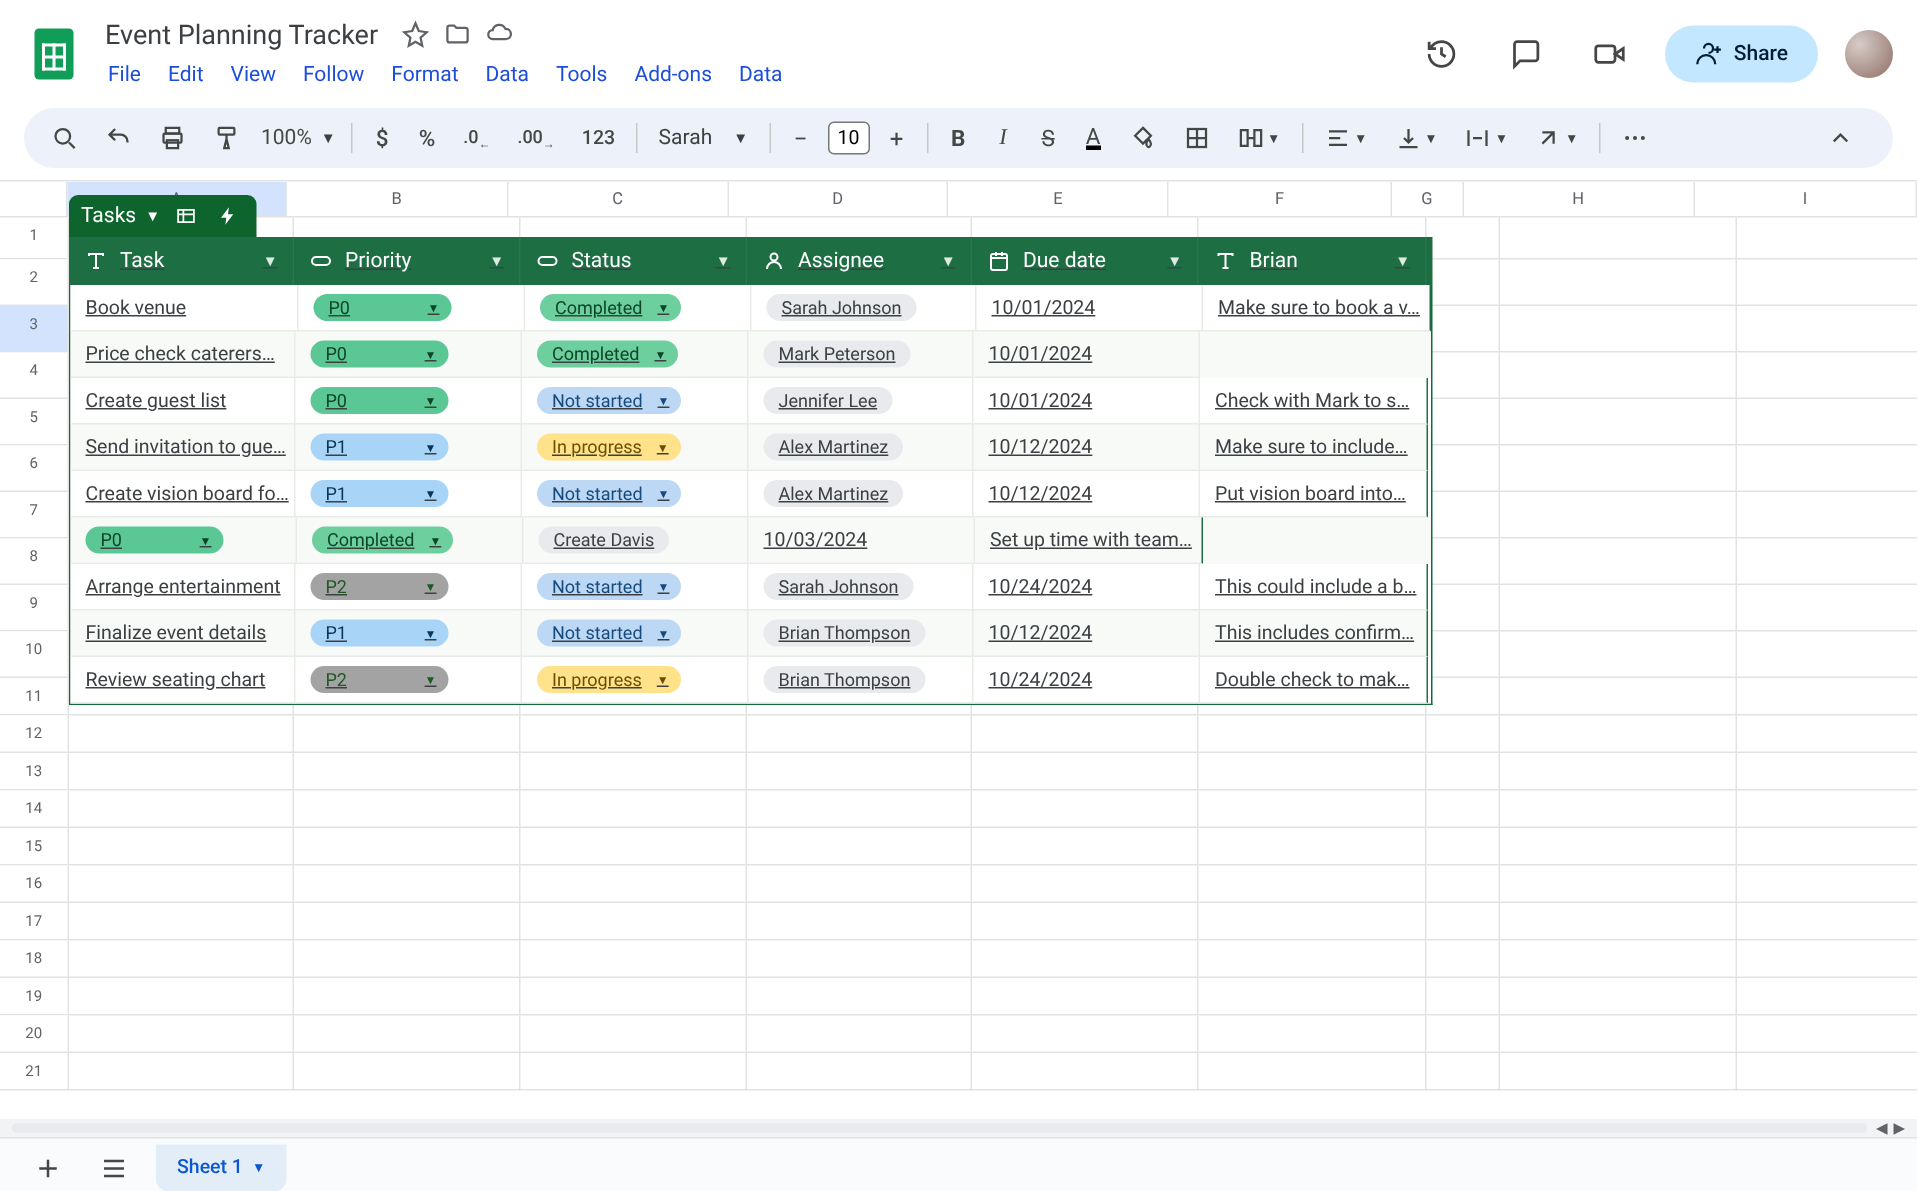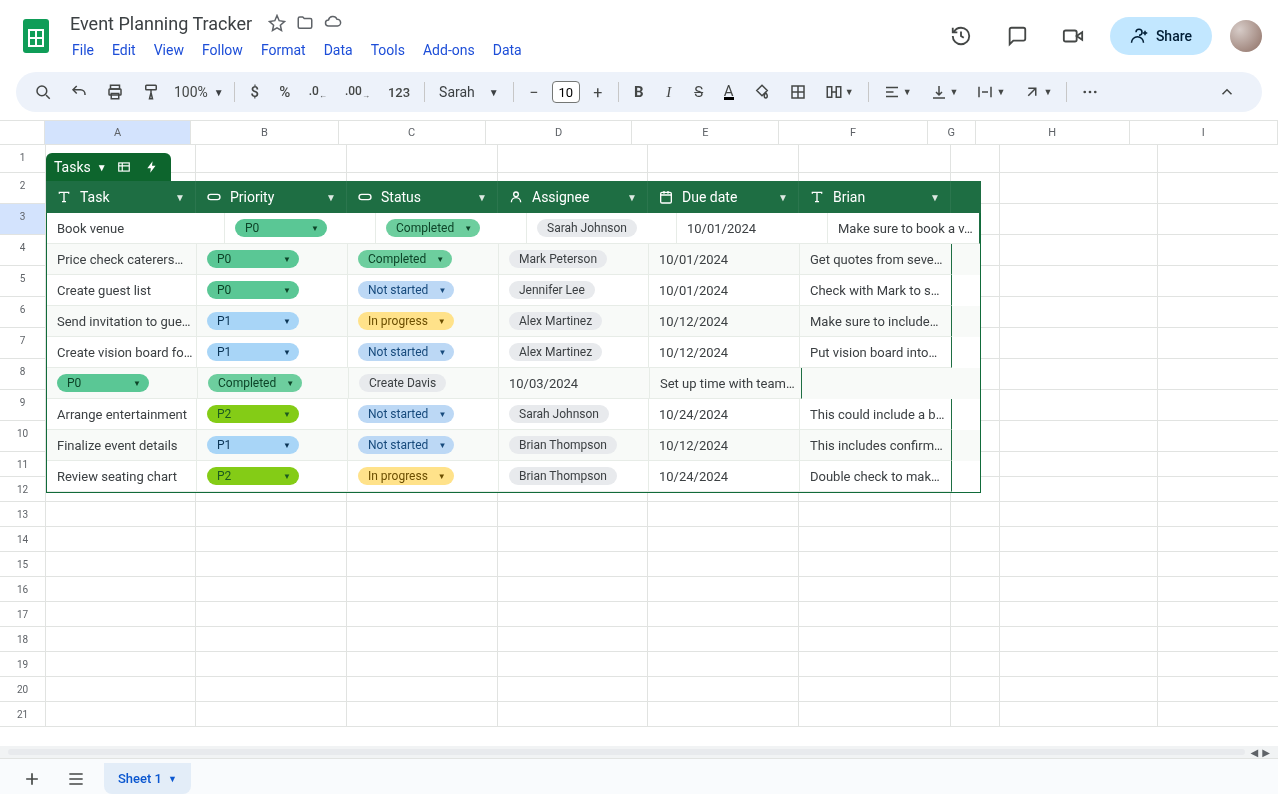--- a/index.html
+++ b/index.html
@@ -71,21 +71,21 @@
 .data-cell { border-right: 1px solid #e7ece7; border-bottom: 1px solid #e7ece7; padding: 0 10px; display: flex; align-items: center; font-size: 13px; color: #3c4043; overflow: hidden; white-space: nowrap; text-overflow: ellipsis; }
 .data-cell.last { border-right: 1px solid #1e6e43; }
 
 .table-border { border: 1px solid #116b3a; border-top:none; }
 
 
 .chip { display: inline-flex; align-items: center; border-radius: 12px; padding: 2px 8px 2px 10px; font-size: 12px; gap: 10px; cursor:pointer; }
 .chip .chev { font-size: 8px; }
 .chip.p0 { background: #5ac795; color: #0d4428; }
 .chip.p1 { background: #a8d5f7; color: #0b3556; }
-.chip.p2 { background: #84cc16; color: #1c5a20; }
+.chip.p2 { background: #a3a3a3; color: #1c5a20; }
 .chip.completed { background: #6dce9e; color: #0d4428; }
 .chip.notstarted { background: #bcd8f5; color: #174a7c; }
 .chip.inprogress { background: #ffe28a; color: #6b4e00; }
 .chip.wide { min-width: 92px; justify-content: space-between; }
 .chip.person { background: #e8eaed; color: #3c4043; padding: 2px 10px; }
 
 
 .empty-row { display:flex; height:25px; }
 .empty-cell { border-right:1px solid #e1e3e1; border-bottom:1px solid #e1e3e1; }
 
@@ -334,21 +334,21 @@
         <div class="row-head">15</div>
         <div class="row-head">16</div>
         <div class="row-head">17</div>
         <div class="row-head">18</div>
         <div class="row-head">19</div>
         <div class="row-head">20</div>
         <div class="row-head">21</div>
       </div>
     <div class="cells" id="cells">
 
-      <div class="smart-table" id="smart-table" style="top: 36px; z-index: 3;">
+      <div class="smart-table" id="smart-table" style="top: 13px; z-index: 3; text-decoration: underline;">
         <div class="table-tab" style="top:-28px">
           <span>Tasks</span>
           <span class="chev">▼</span>
           <span class="tab-icon">
               <svg width="14" height="14" viewBox="0 0 24 24" fill="none" stroke="#fff" stroke-width="2">
                 <rect x="3" y="5" width="18" height="14"></rect>
                 <path d="M3 10h18M9 5v14"></path>
               </svg>
             </span>
           <span class="tab-icon">
@@ -398,21 +398,21 @@
             <div class="header-cell" style="width: 152px;">
               <svg width="16" height="16" viewBox="0 0 24 24" fill="none" stroke="#fff" stroke-width="2">
                 <path d="M5 7V5h14v2M12 5v14M9 19h6"></path>
               </svg>
               <span>Brian</span>
               <span class="drop">▼</span>
             </div>
           </div>
         <div class="table-border" id="table-body">
             <div class="data-row">
-              <div class="data-cell" style="width:178px">Book venue</div>
+              <div class="data-cell" style="width:152px">Book venue</div>
               <div class="data-cell" style="width:151px">
                 <span class="chip wide p0">P0<span class="chev">▼</span></span>
               </div>
               <div class="data-cell" style="width:151px">
                 <span class="chip wide completed">Completed<span class="chev">▼</span></span>
               </div>
               <div class="data-cell" style="width:150px">
                 <span class="chip person">Sarah Johnson</span>
               </div>
               <div class="data-cell" style="width:151px">10/01/2024</div>
@@ -423,21 +423,20 @@
               <div class="data-cell" style="width:151px">
                 <span class="chip wide p0">P0<span class="chev">▼</span></span>
               </div>
               <div class="data-cell" style="width:151px">
                 <span class="chip wide completed">Completed<span class="chev">▼</span></span>
               </div>
               <div class="data-cell" style="width:150px">
                 <span class="chip person">Mark Peterson</span>
               </div>
               <div class="data-cell" style="width:151px">10/01/2024</div>
-              <div class="data-cell last" style="width:152px">Get quotes from seve…</div>
             </div>
             <div class="data-row">
               <div class="data-cell" style="width:150px">Create guest list</div>
               <div class="data-cell" style="width:151px">
                 <span class="chip wide p0">P0<span class="chev">▼</span></span>
               </div>
               <div class="data-cell" style="width:151px">
                 <span class="chip wide notstarted">Not started<span class="chev">▼</span></span>
               </div>
               <div class="data-cell" style="width:150px">

